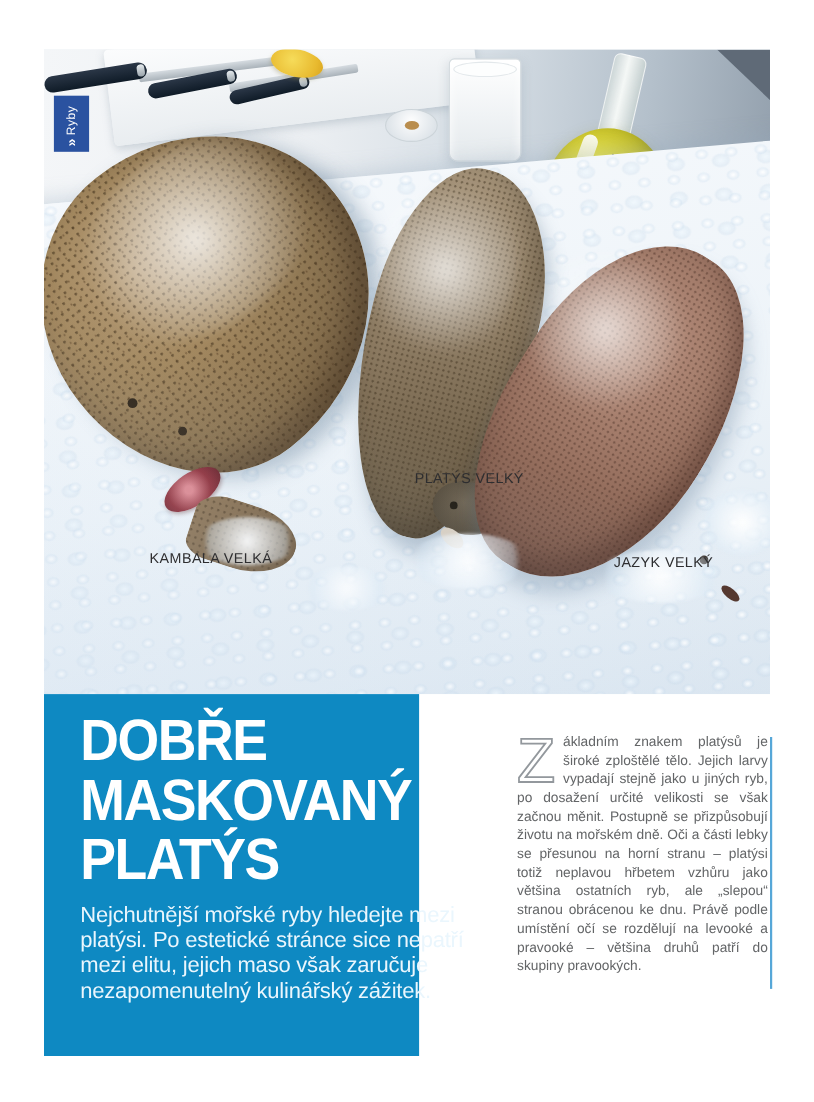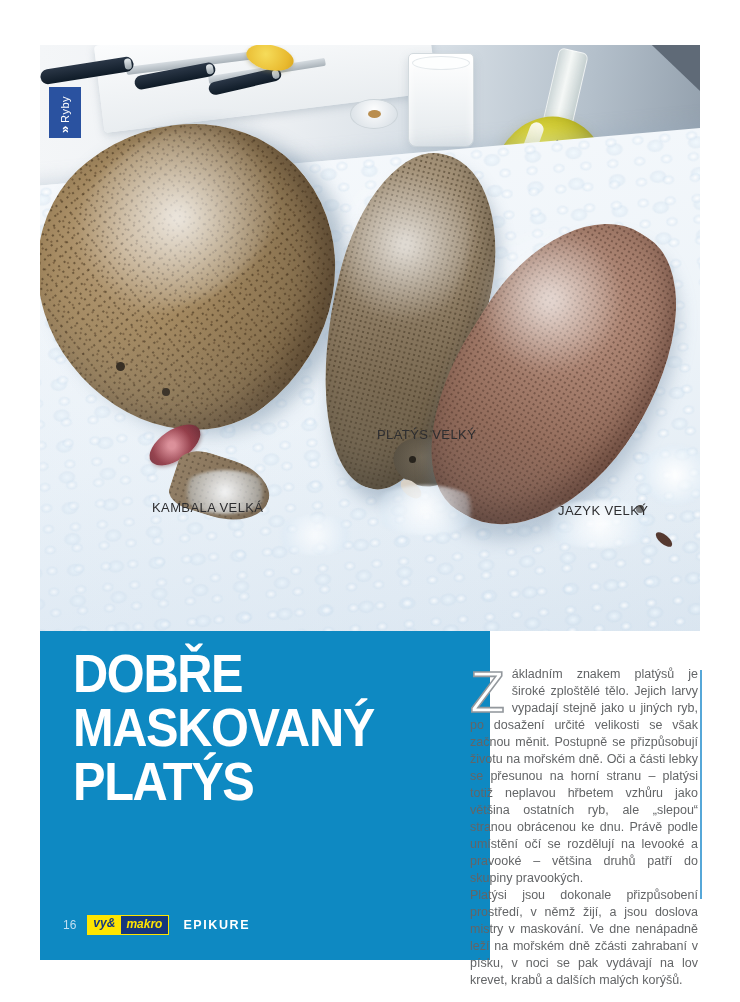--- a/index.html
+++ b/index.html
@@ -128,32 +128,32 @@
   .j-eye{left:206px;top:300px;width:8px;height:8px;border-radius:50%;background:#241b14;}
   .j-mouth{left:224px;top:330px;width:20px;height:9px;transform:rotate(40deg);border-radius:50%;background:#503228;}
   .ice-lump{border-radius:50%;background:radial-gradient(circle,rgba(255,255,255,.95),rgba(220,235,247,.4) 70%,transparent 80%);filter:blur(1.5px);}
   .il-1{left:140px;top:425px;width:90px;height:44px;}
   .il-2{left:330px;top:440px;width:110px;height:50px;}
   .il-3{left:235px;top:470px;width:80px;height:40px;}
   .il-4{left:500px;top:455px;width:120px;height:48px;}
   .il-5{left:600px;top:400px;width:70px;height:60px;}
   .photo-tint{inset:0;background:linear-gradient(200deg,rgba(235,242,248,0) 55%,rgba(208,224,240,.28) 100%);pointer-events:none;}
   .photo-label{font-size:13px;letter-spacing:.4px;color:#2e2e30;z-index:6;white-space:nowrap;}
-  .label-kambala{left:96px;top:455px;margin-left:16px;}
+  .label-kambala{left:96px;top:455px;}
   .label-platys{left:337px;top:382px;}
   .label-jazyk{left:518px;top:458px;}
 
   
   .side-tab{position:absolute;left:49px;top:87px;width:32px;height:51px;background:var(--tab-navy);
     display:flex;flex-direction:column;align-items:center;justify-content:flex-end;padding:5px 0 4px;}
   .tab-label{writing-mode:vertical-rl;transform:rotate(180deg);color:#fff;font-size:11px;letter-spacing:.5px;}
   .tab-chevron{color:#fff;font-size:13px;font-weight:700;transform:rotate(-90deg);line-height:9px;margin-top:2px;}
 
   
-  .feature-box{position:absolute;left:40px;top:631px;width:450px;height:329px;background:var(--accent-blue);color:#fff;}
+  .feature-box{position:absolute;left:40px;top:631px;width:341px;height:329px;background:var(--accent-blue);color:#fff;}
   .feature-title{position:absolute;left:33px;top:16px;font-size:53px;line-height:54px;font-weight:700;
     letter-spacing:-1.5px;white-space:pre-line;transform:scaleX(.92);transform-origin:left top;}
   .feature-lede{position:absolute;left:33px;top:190px;width:380px;font-size:20px;line-height:23px;
     color:#eaf6fd;letter-spacing:-.2px;}
   .page-footer{position:absolute;left:23px;bottom:25px;display:flex;align-items:center;}
   .page-number{font-size:12px;color:#c3dff2;margin-right:11px;}
   .logo{display:flex;font-style:italic;font-weight:700;font-size:12px;line-height:13px;}
   .logo-vy{background:var(--logo-yellow);color:var(--logo-navy);padding:2px 5px 3px 6px;}
   .logo-makro{background:var(--logo-navy);color:var(--logo-yellow);padding:2px 6px 3px 5px;border:1px solid var(--logo-yellow);}
   .magazine-name{margin-left:14px;color:#fff;font-weight:700;font-size:12.5px;letter-spacing:1.6px;}
@@ -229,29 +229,21 @@
 
   <div class="side-tab">
     <span class="tab-label">Ryby</span>
     <span class="tab-chevron">»</span>
   </div>
 
   <div class="feature-box">
     <h1 class="feature-title">DOBŘE
 MASKOVANÝ
 PLATÝS</h1>
-    <div class="page-footer">
-      <span class="page-number">16</span>
-      <span class="logo">
-        <span class="logo-vy">vy&amp;</span>
-        <span class="logo-makro">makro</span>
-      </span>
-      <span class="magazine-name">EPIKURE</span>
-    </div>
+    <p class="feature-lede">Nejchutnější mořské ryby hledejte mezi platýsi. Po estetické stránce sice nepatří mezi elitu, jejich maso však zaručuje nezapomenutelný kulinářský zážitek.</p>
   </div>
 
   <div class="article">
     <p><span class="drop-cap">Z</span><span>ákladním znakem platýsů je široké zploštělé tělo. Jejich larvy vypadají stejně jako u jiných ryb, po dosažení určité velikosti se však začnou měnit. Postupně se přizpůsobují životu na mořském dně. Oči a části lebky se přesunou na horní stranu – platýsi totiž neplavou hřbetem vzhůru jako většina ostatních ryb, ale „slepou“ stranou obrácenou ke dnu. Právě podle umístění očí se rozdělují na levooké a pravooké – většina druhů patří do skupiny pravookých.</span></p>
-    <p>Platýsi jsou dokonale přizpůsobení prostředí, v němž žijí, a jsou doslova mistry v maskování. Ve dne nenápadně leží na mořském dně zčásti zahrabaní v písku, v noci se pak vydávají na lov krevet, krabů a dalších malých korýšů.</p>
   </div>
   <div class="article-rule"></div>
 
 </div>
 
 </body></html>

